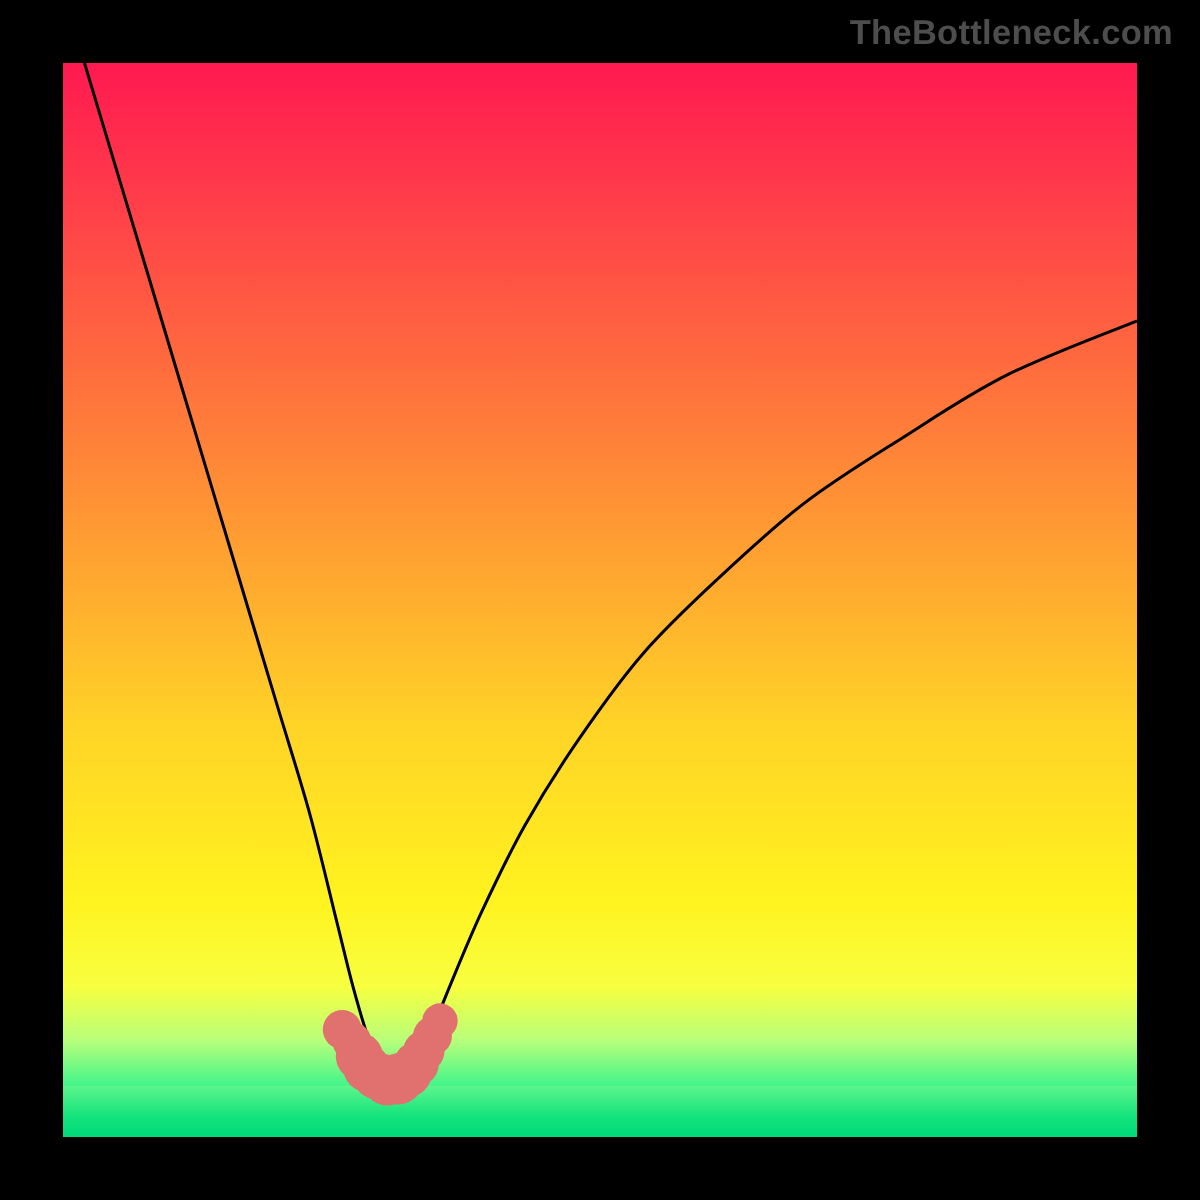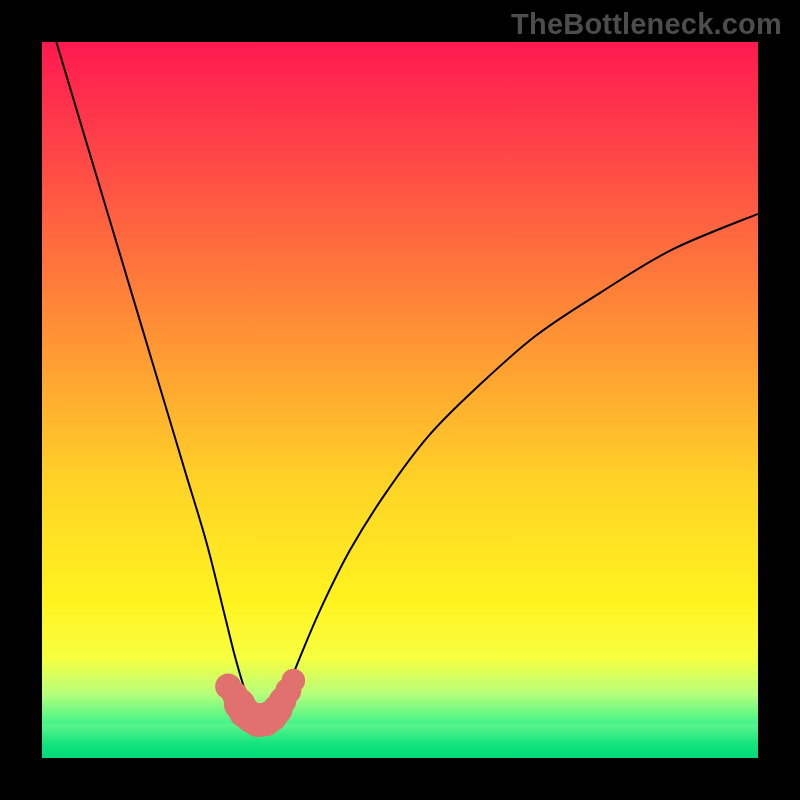--- a/index.html
+++ b/index.html
@@ -30,21 +30,21 @@
   .green-band {
     position: absolute;
     left: 0;
     width: 100%;
   }
   .watermark {
     position: absolute;
     top: 8px;
     right: 18px;
     color: #4d4d4d;
-    font-size: 29px;
+    font-size: 23px;
     font-weight: 600;
     letter-spacing: 0.2px;
     user-select: none;
   }
   svg.curves {
     position: absolute;
     left: 42px;
     top: 42px;
     width: 716px;
     height: 716px;

